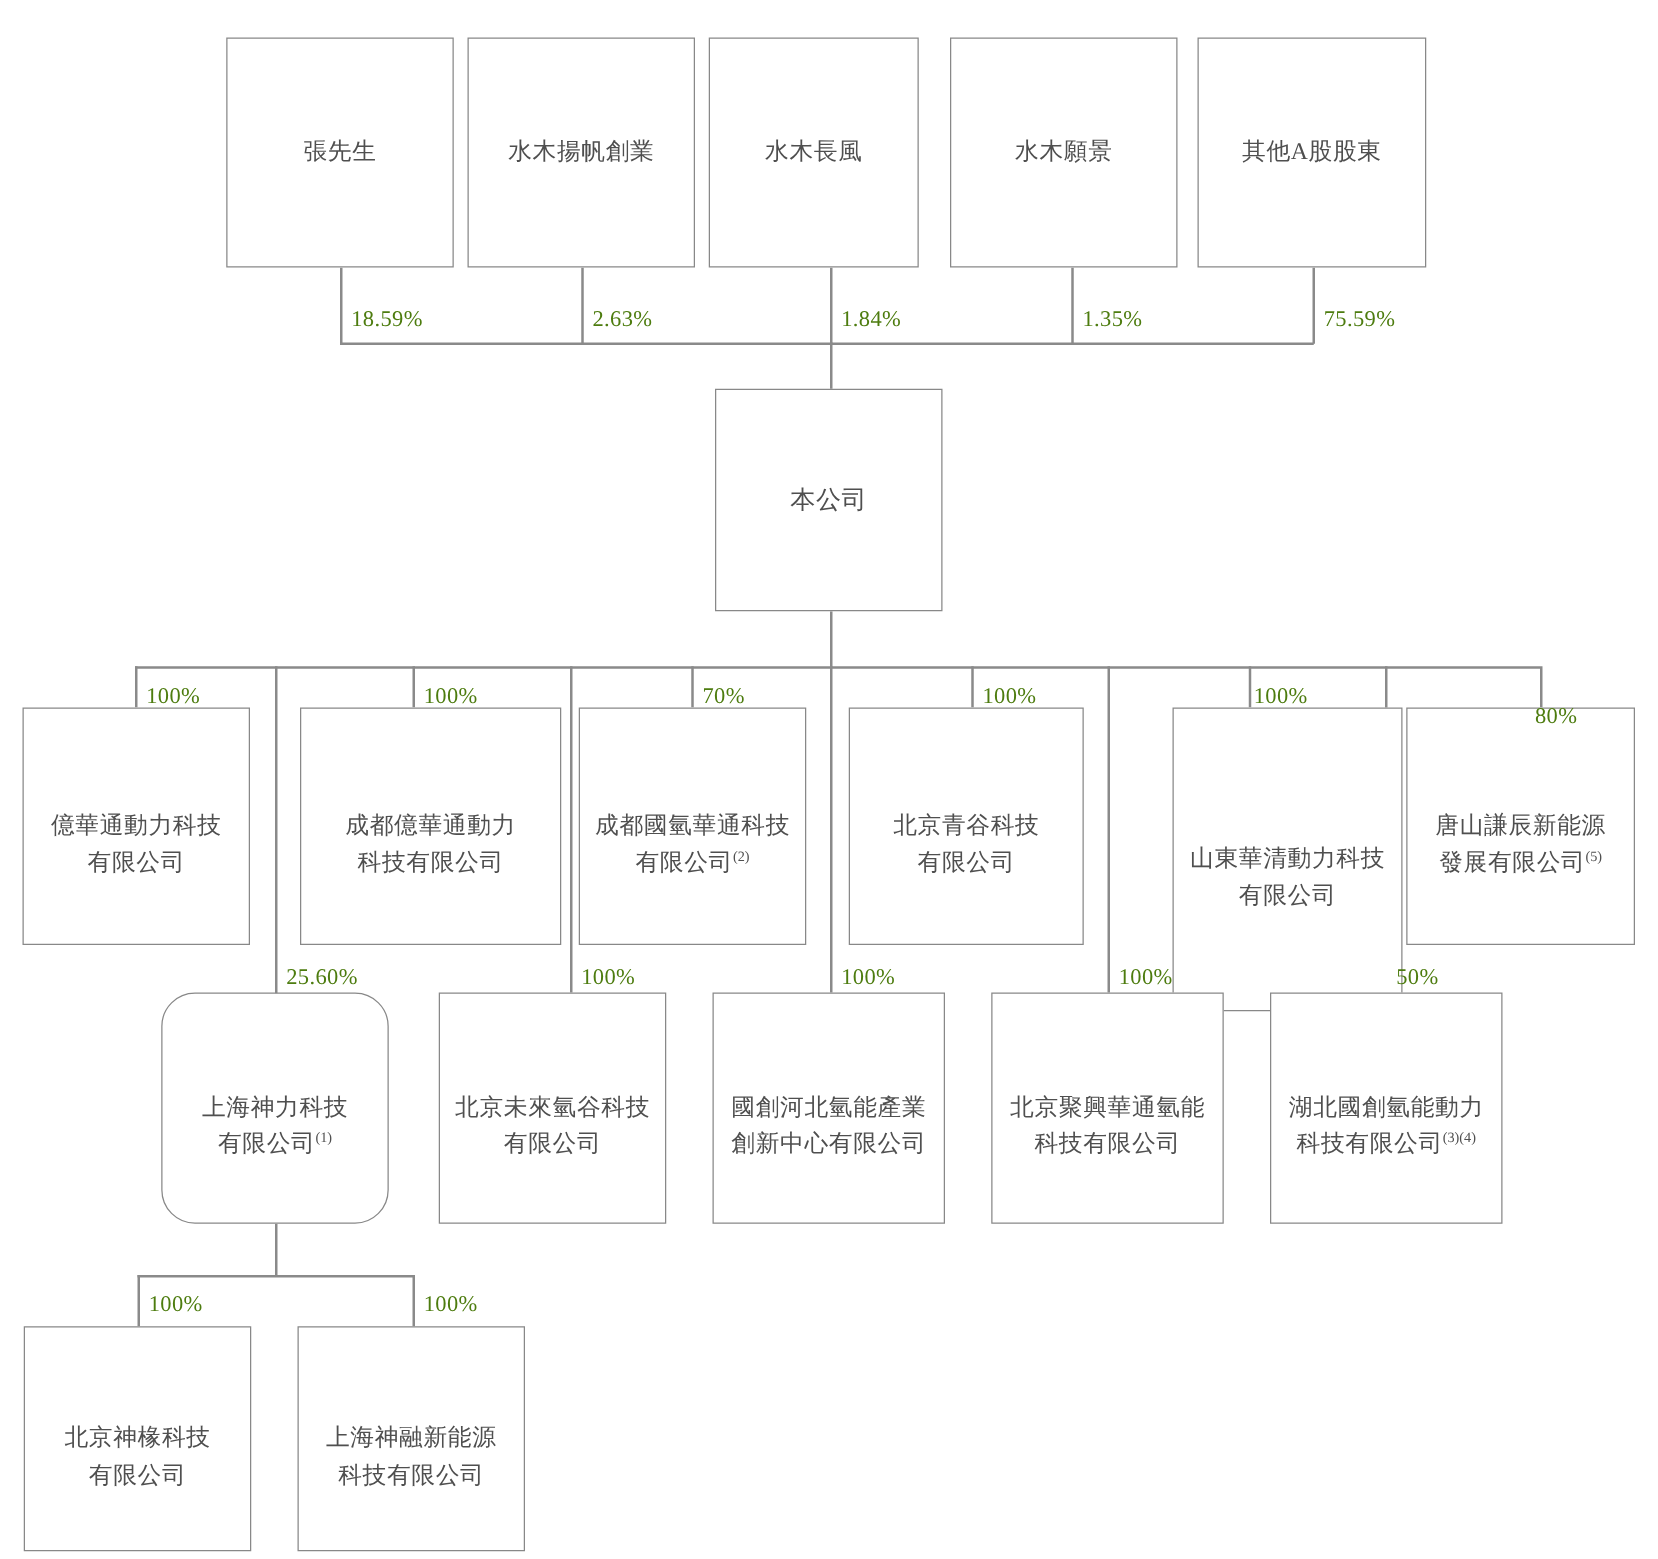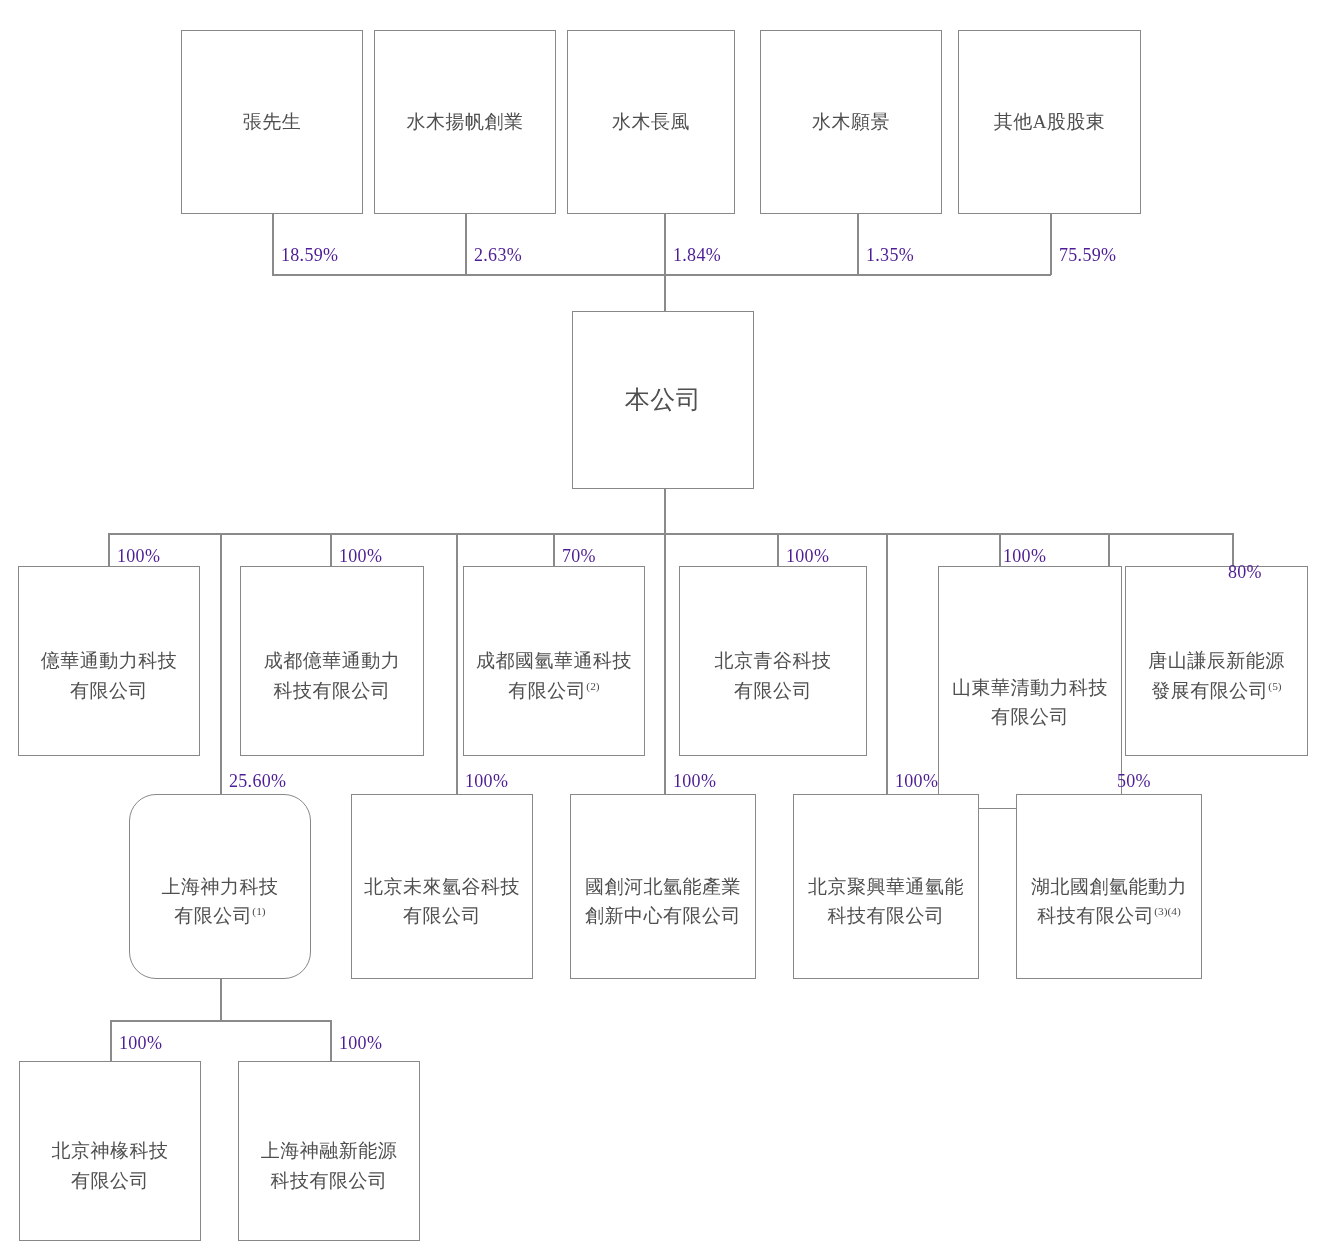--- a/index.html
+++ b/index.html
@@ -51,21 +51,21 @@
   }
   .vline {
     position: absolute;
     background: #8a8a8a;
     width: 1.5px;
     z-index: 1;
   }
   .pct {
     position: absolute;
     font-size: 18px;
-    color: #4c1d95;
+    color: #4d7c0f;
     white-space: nowrap;
     letter-spacing: 0.3px;
     z-index: 4;
     background: transparent;
   }
 </style>
 </head>
 <body>
 
 <div id="chart">
@@ -95,21 +95,21 @@
   <div class="hline" style="left:272px; top:274px; width:779px;"></div>
 
   <div class="pct" style="left:281px; top:245px;">18.59%</div>
   <div class="pct" style="left:474px; top:245px;">2.63%</div>
   <div class="pct" style="left:673px; top:245px;">1.84%</div>
   <div class="pct" style="left:866px; top:245px;">1.35%</div>
   <div class="pct" style="left:1059px; top:245px;">75.59%</div>
 
   <div class="vline" style="left:664px; top:274px; height:38px;"></div>
 
-  <div class="node" style="left:572px; top:311px; width:182px; height:178px; font-size:25px;">
+  <div class="node" style="left:572px; top:311px; width:182px; height:178px; font-size:20px;">
     <span class="label">本公司</span>
   </div>
 
   <div class="vline" style="left:664px; top:489px; height:45px;"></div>
 
   <div class="hline" style="left:108px; top:533px; width:1124px;"></div>
 
   <div class="vline" style="left:108px; top:533px; height:33px;"></div>
   <div class="vline" style="left:330px; top:533px; height:33px;"></div>
   <div class="vline" style="left:553px; top:533px; height:33px;"></div>
@@ -123,21 +123,21 @@
   <div class="pct" style="left:786px; top:546px;">100%</div>
   <div class="pct" style="left:1003px; top:546px;">100%</div>
   <div class="pct" style="left:1228px; top:546px;margin-top:16px;">80%</div>
 
   <div class="node" style="left:18px; top:566px; width:182px; height:190px;">
     <span class="label">
       <span>億華通動力科技
 有限公司</span><sup></sup>
     </span>
   </div>
-  <div class="node" style="left:240px; top:566px; width:184px; height:190px;justify-content:center;">
+  <div class="node" style="left:240px; top:566px; width:209px; height:190px;justify-content:center;">
     <span class="label">
       <span>成都億華通動力
 科技有限公司</span><sup></sup>
     </span>
   </div>
   <div class="node" style="left:463px; top:566px; width:182px; height:190px;">
     <span class="label">
       <span>成都國氫華通科技
 有限公司</span><sup>(2)</sup>
     </span>

